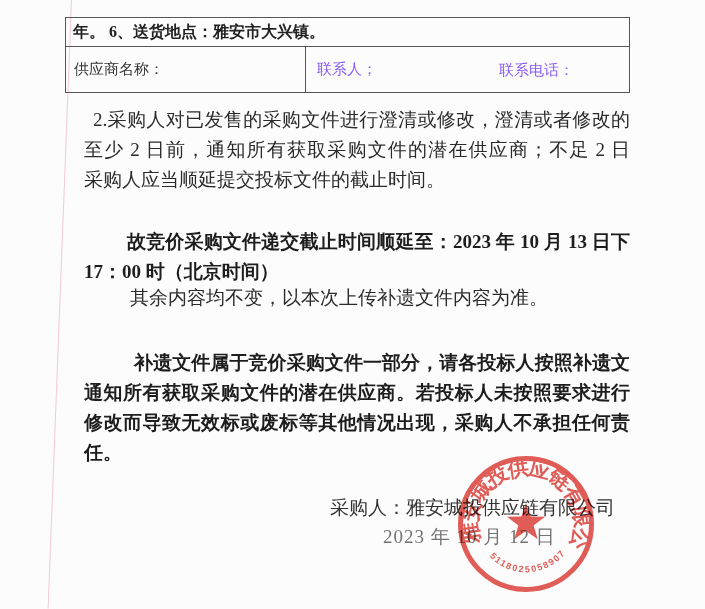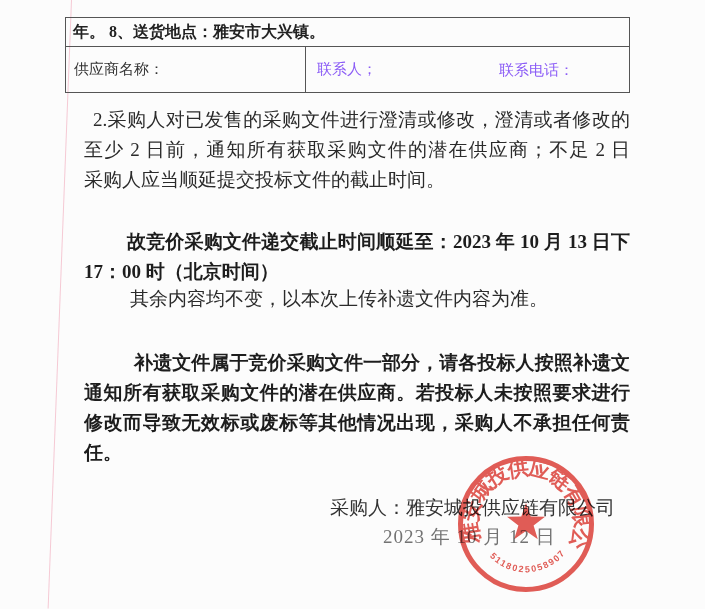--- a/index.html
+++ b/index.html
@@ -34,21 +34,21 @@
     position:relative;flex:1;font-size:15px;color:#8b5cf6;
     display:flex;align-items:center;
   }
   .contact-label{padding-left:11px;}
   .phone-label{position:absolute;left:193px;top:50%;transform:translateY(-50%);}
   
   .para{position:absolute;left:84px;width:546px;font-size:19px;line-height:30px;}
   .ln{height:30px;overflow:hidden;text-align:justify;text-align-last:justify;}
   .ln.last{text-align:left;text-align-last:left;}
   .bold{font-weight:700;color:#1d1d1d;}
-  #p1{top:105px;} #p2{top:227px;} #p3{top:284px;} #p4{top:348px;}
+  #p1{top:105px;} #p2{top:227px;} #p3{top:284px;font-family:Liberation Mono, monospace;} #p4{top:348px;}
   #p1 .ln:first-child{padding-left:9px;}
   #p2 .ln:first-child{padding-left:43px;}
   #p3 .ln:first-child{padding-left:46px;}
   #p4 .ln:first-child{padding-left:50px;}
   
   .sig-line{
     position:absolute;left:330px;top:497px;font-size:19px;line-height:22px;
     white-space:nowrap;color:#333;font-family:Liberation Serif, serif;
   }
   .date-line{
@@ -61,21 +61,21 @@
     mix-blend-mode:multiply;opacity:.88;pointer-events:none;
   }
   .stamp svg{width:100%;height:100%;}
 </style>
 </head>
 <body>
 
 <div class="scan-line"></div>
 
 <div class="hdr-table">
-  <div class="hdr-row1">年。  8、送货地点：雅安市大兴镇。</div>
+  <div class="hdr-row1">年。  6、送货地点：雅安市大兴镇。</div>
   <div class="hdr-row2">
     <div class="hdr-cell-supplier">供应商名称：</div>
     <div class="hdr-cell-contacts">
       <span class="contact-label">联系人；</span>
       <span class="phone-label">联系电话：</span>
     </div>
   </div>
 </div>
 
 <div class="para" id="p1">

